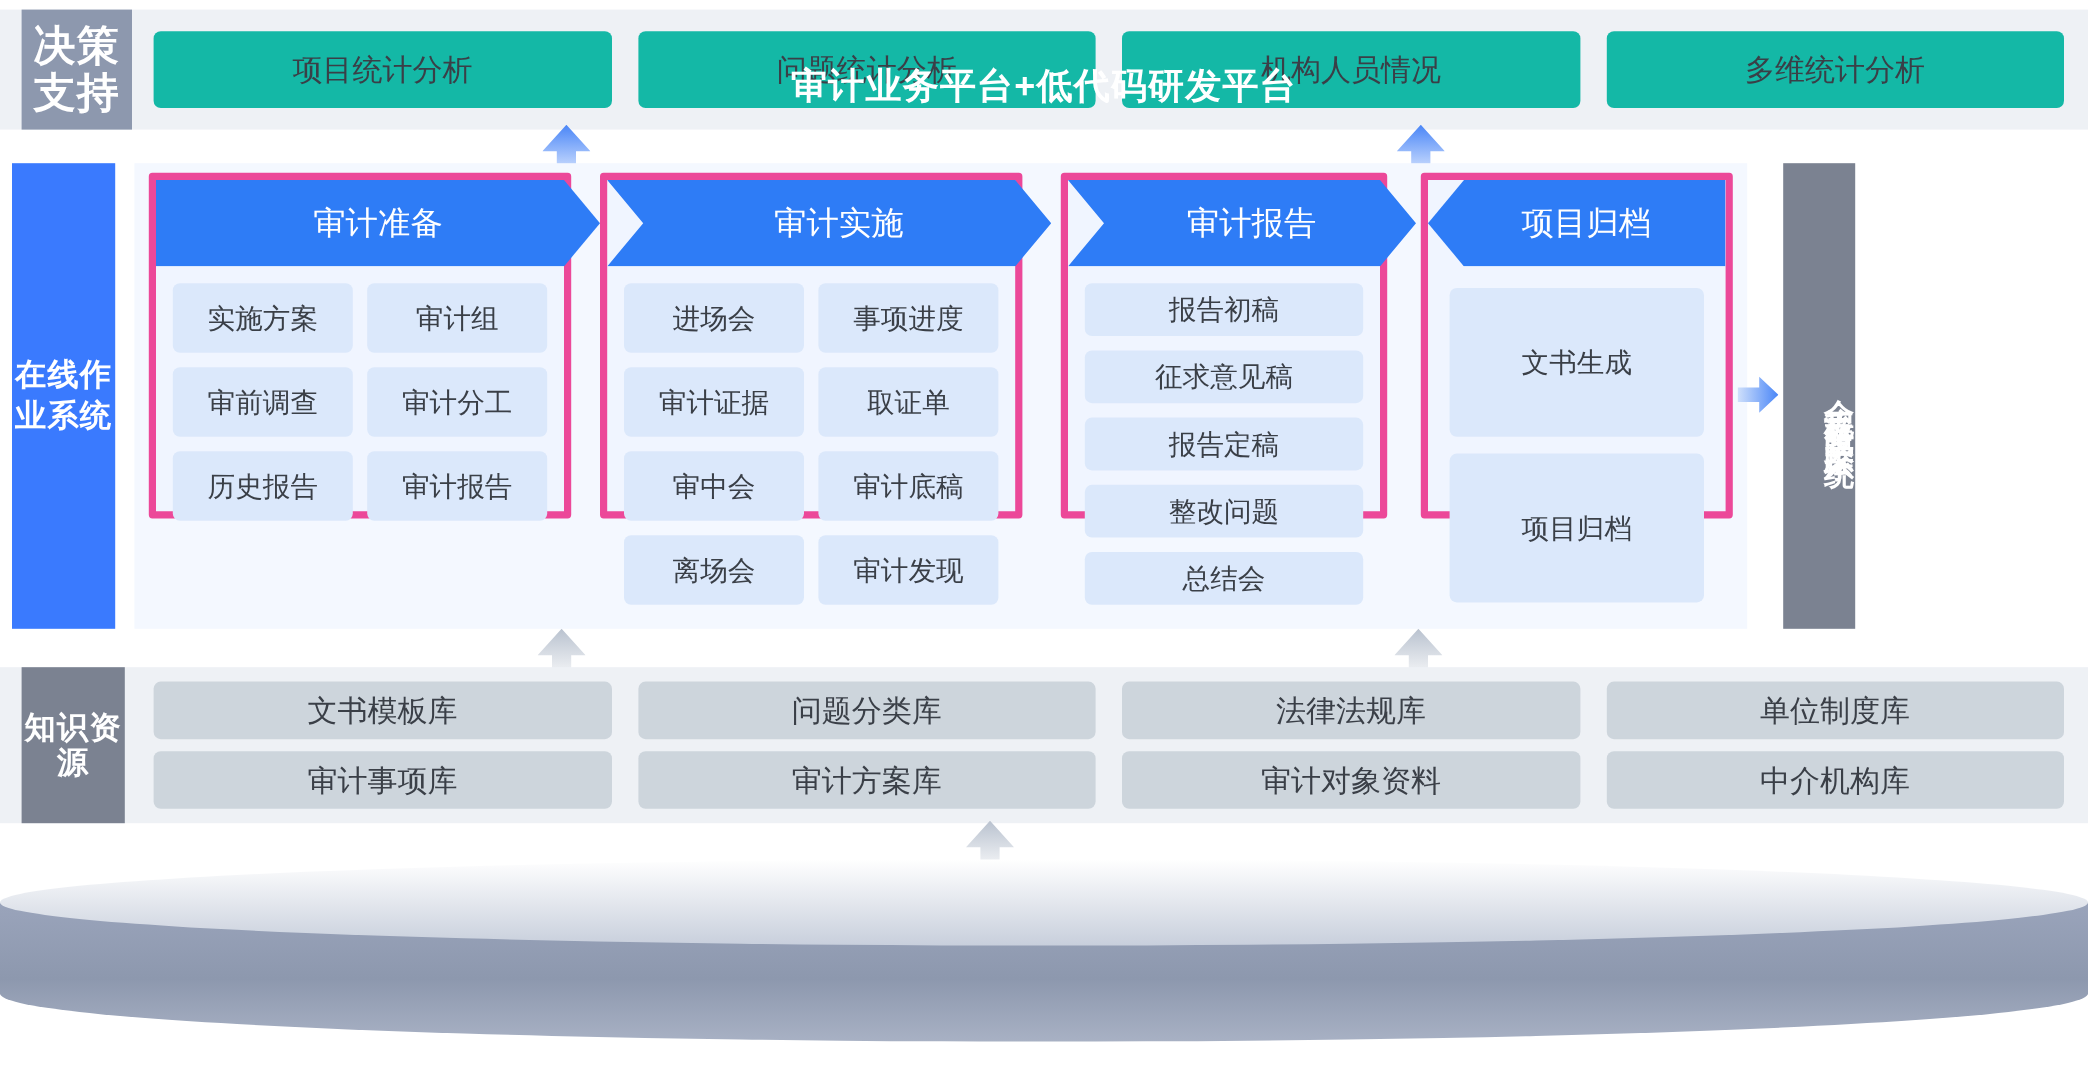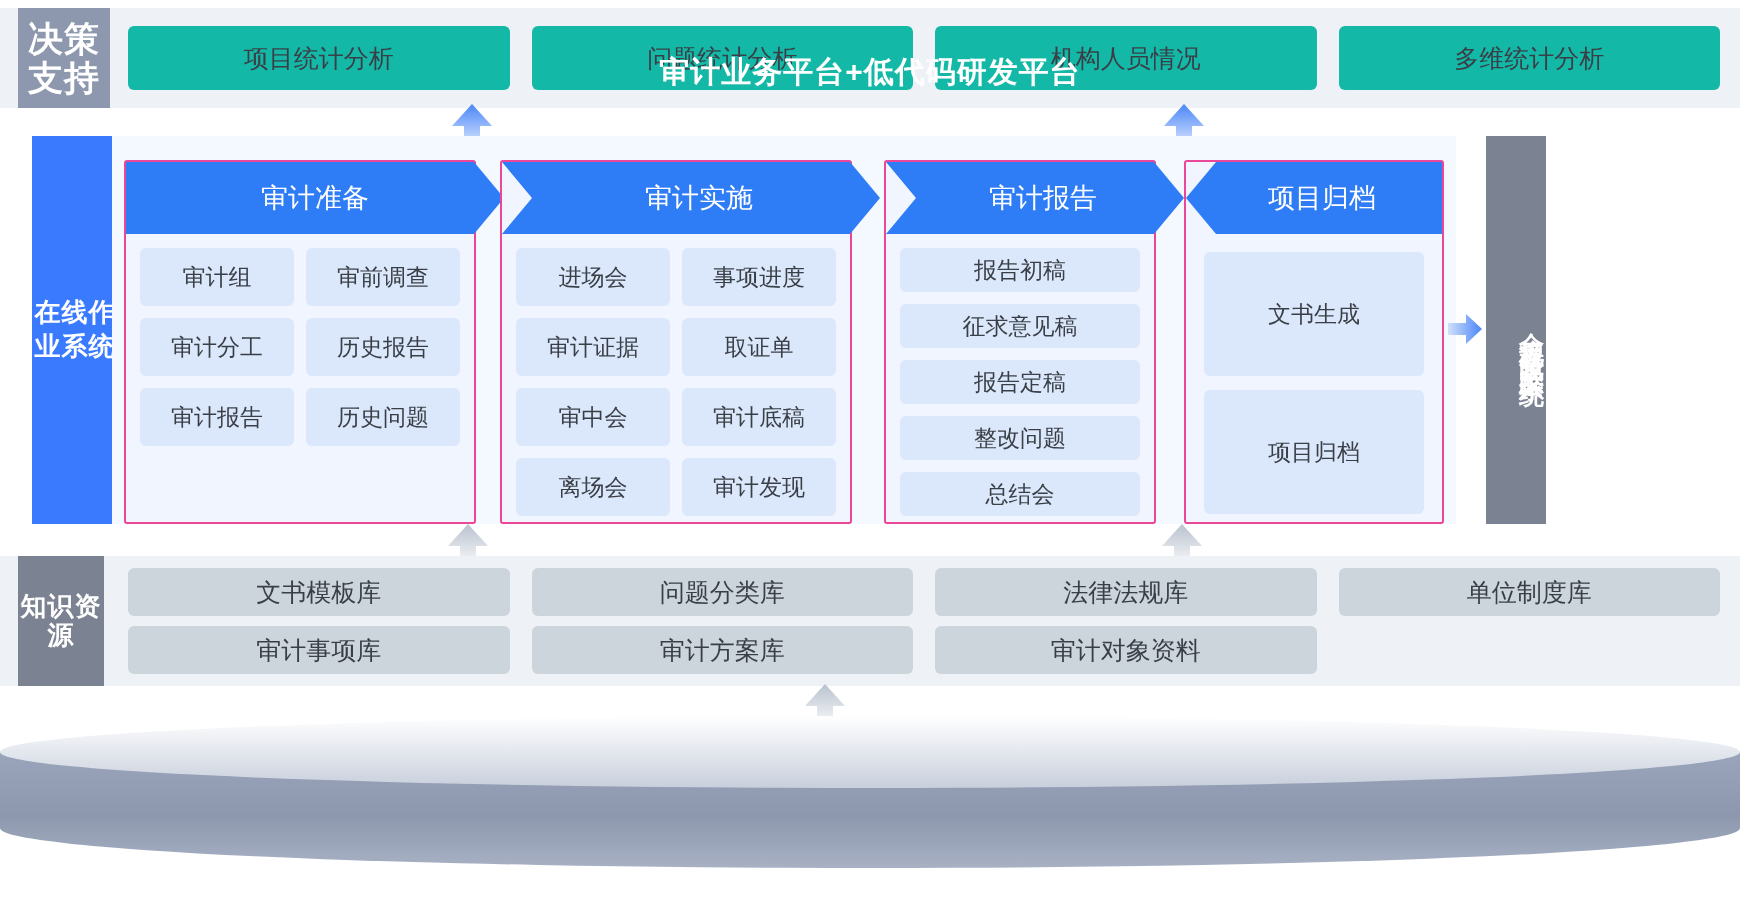--- a/index.html
+++ b/index.html
@@ -35,32 +35,32 @@
   }
   .decision-chip {
     flex: 1 1 0; height: 64px; border-radius: 6px;
     background: #14b8a6; color: #3a3f47;
     display: flex; align-items: center; justify-content: center;
     font-size: 25px;
   }
 
   
   .work-rail {
-    left: 32px; top: 136px; width: 86px; height: 388px;
+    left: 10px; top: 136px; width: 86px; height: 388px;
     background: #3a7afe; font-size: 26px; line-height: 1.3;
   }
   .work-panel {
     position: absolute; left: 112px; top: 136px; width: 1344px; height: 388px;
     background: #f4f8ff;
   }
 
   .stage-col {
-    position: absolute; top: 24px; height: 364px;
+    position: absolute; top: 8px; height: 288px;
     background: #f0f5ff;
-    border: 2px solid #ec4899;
+    border: 6px solid #ec4899;
     border-radius: 3px;
   }
   .stage-col.c1 { left: 12px;  width: 352px; }
   .stage-col.c2 { left: 388px; width: 352px; }
   .stage-col.c3 { left: 772px; width: 272px; }
   .stage-col.c4 { left: 1072px; width: 260px; }
 
   
   .stage-head {
     position: absolute; left: 0; top: 0; height: 72px; width: 100%;
@@ -170,26 +170,26 @@
 
   <div class="rail work-rail">在线作业系统</div>
 
   <div class="work-panel">
 
     <div class="stage-col c1">
       <div class="stage-head chev">
         <span>审计准备</span>
       </div>
       <div class="stage-body grid2">
+        <div class="tile">实施方案</div>
         <div class="tile">审计组</div>
         <div class="tile">审前调查</div>
         <div class="tile">审计分工</div>
         <div class="tile">历史报告</div>
         <div class="tile">审计报告</div>
-        <div class="tile">历史问题</div>
       </div>
     </div>
 
     <div class="stage-col c2">
       <div class="stage-head chev chev-in">
         <span>审计实施</span>
       </div>
       <div class="stage-body grid2">
         <div class="tile">进场会</div>
         <div class="tile">事项进度</div>
@@ -253,20 +253,21 @@
   <div class="know-band"></div>
   <div class="rail know-rail">知识资源</div>
   <div class="know-grid">
     <div class="know-chip">文书模板库</div>
     <div class="know-chip">问题分类库</div>
     <div class="know-chip">法律法规库</div>
     <div class="know-chip">单位制度库</div>
     <div class="know-chip">审计事项库</div>
     <div class="know-chip">审计方案库</div>
     <div class="know-chip">审计对象资料</div>
+    <div class="know-chip">中介机构库</div>
   </div>
 
   <svg class="up-arrow" style="left:805px; top:684px;" viewBox="0 0 40 46">
     <polygon points="20,0 40,22 28,22 28,46 12,46 12,22 0,22" fill="url(#gg1)"></polygon>
   </svg>
 
   <svg class="platform" viewBox="0 0 1740 186" preserveAspectRatio="none">
     <defs>
       <linearGradient id="topG" x1="0" y1="0" x2="0" y2="1">
         <stop offset="0%" stop-color="#ffffff"></stop>

